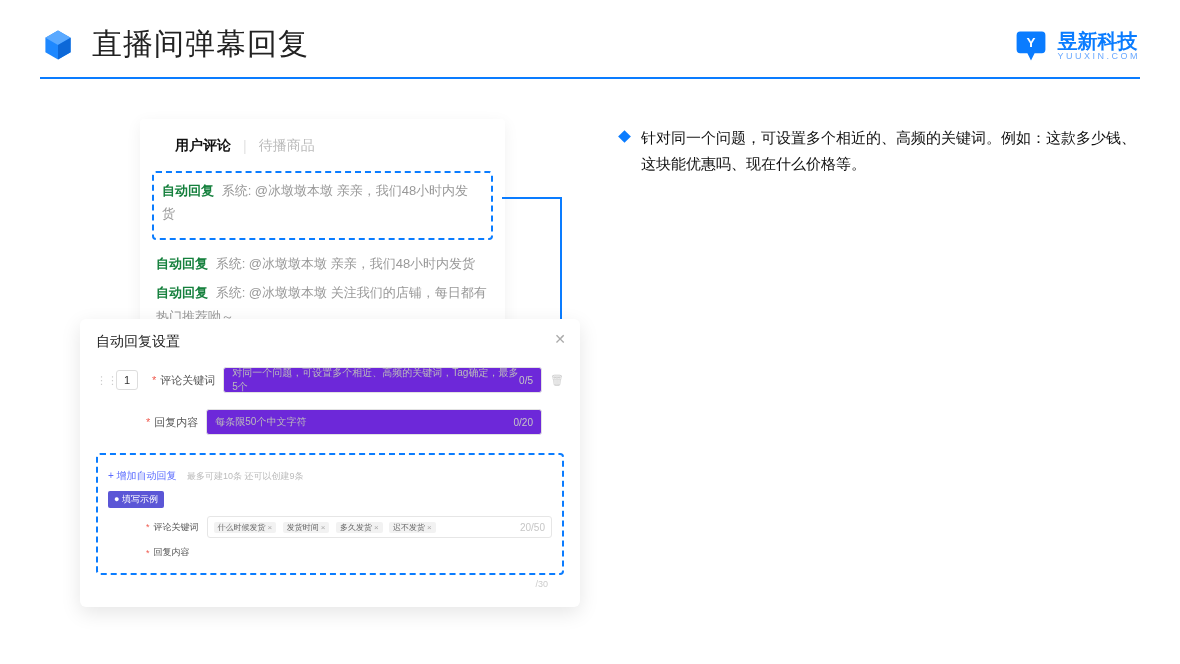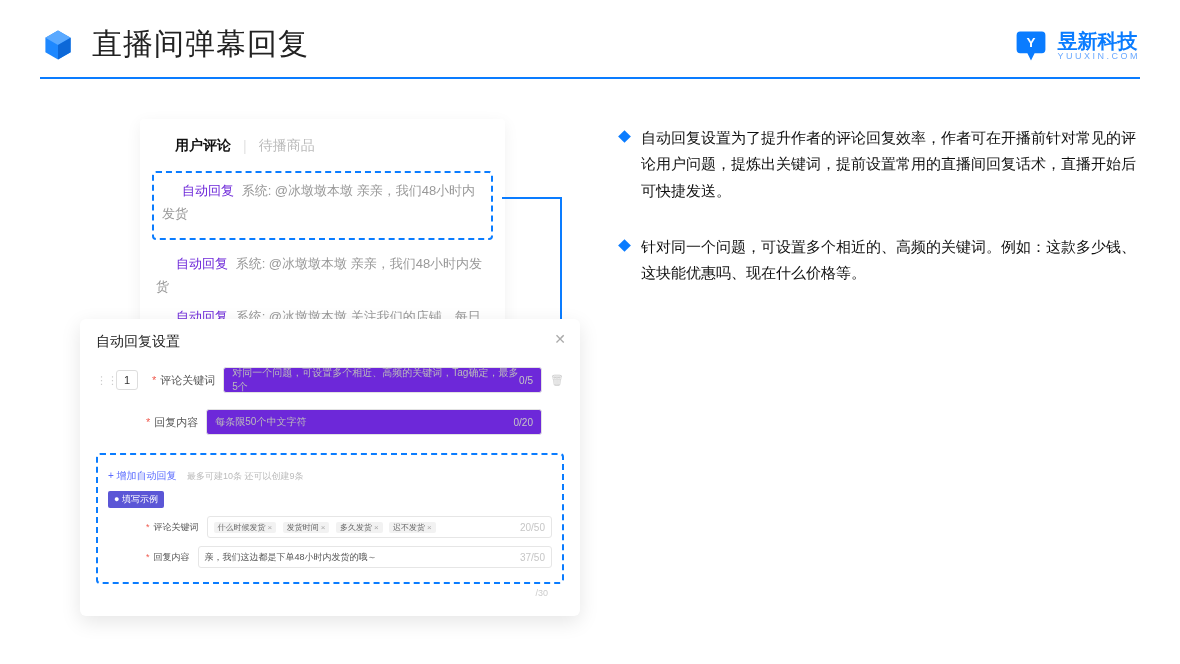--- a/index.html
+++ b/index.html
@@ -66,21 +66,21 @@
 .tabs { display: flex; align-items: center; font-size: 14px; margin-bottom: 16px; }
 .tab-active { color: #111; font-weight: 600; margin-left: 19px; }
 .tab-div { color: #e2e2e2; margin: 0 12px; }
 .tab-other { color: #bbb; }
 .comment-row {
   font-size: 13px;
   color: #333;
   line-height: 1.8;
   margin-bottom: 6px;
 }
-.comment-row .auto { color: #6d28d9; font-weight: 400; margin-right: 4px; margin-left: 20px; }
+.comment-row .auto { color: #15803d; font-weight: 700; margin-right: 4px; }
 .comment-row .sys { color: #999; margin-right: 2px; }
 .dashed-box1 {
   border: 2px dashed #0a7cff;
   border-radius: 4px;
   padding: 6px 8px;
   margin: 4px -4px 12px -4px;
 }
 .line-h {
   position: absolute;
   height: 2px;
@@ -321,36 +321,28 @@
               <span class="tag"><span>多久发货</span><span class="x">×</span></span>
               <span class="tag"><span>迟不发货</span><span class="x">×</span></span>
             </span>
             <span class="count">20/50</span>
           </div>
         </div>
 
         <div class="ex-row" style="padding-left:30px;">
           <span class="req-dot">*</span>
           <span class="form-label">回复内容</span>
-          <div class="ex-input">
-            <span style="color:#555;">亲，我们这边都是下单48小时内发货的哦～</span>
-            <span class="count">37/50</span>
-          </div>
         </div>
       </div>
       <div style="text-align:right; font-size:9px; color:#ccc; margin-top:4px; padding-right:16px;">/30</div>
     </div>
 
   </div>
 
   <div class="right">
 
-    <div class="bullet-item">
-      <div class="diamond"></div>
-      <div class="bullet-text">自动回复设置为了提升作者的评论回复效率，作者可在开播前针对常见的评论用户问题，提炼出关键词，提前设置常用的直播间回复话术，直播开始后可快捷发送。</div>
-    </div>
 
     <div class="bullet-item">
       <div class="diamond"></div>
       <div class="bullet-text">针对同一个问题，可设置多个相近的、高频的关键词。例如：这款多少钱、这块能优惠吗、现在什么价格等。</div>
     </div>
   </div>
 </div>
 
 </body></html>

